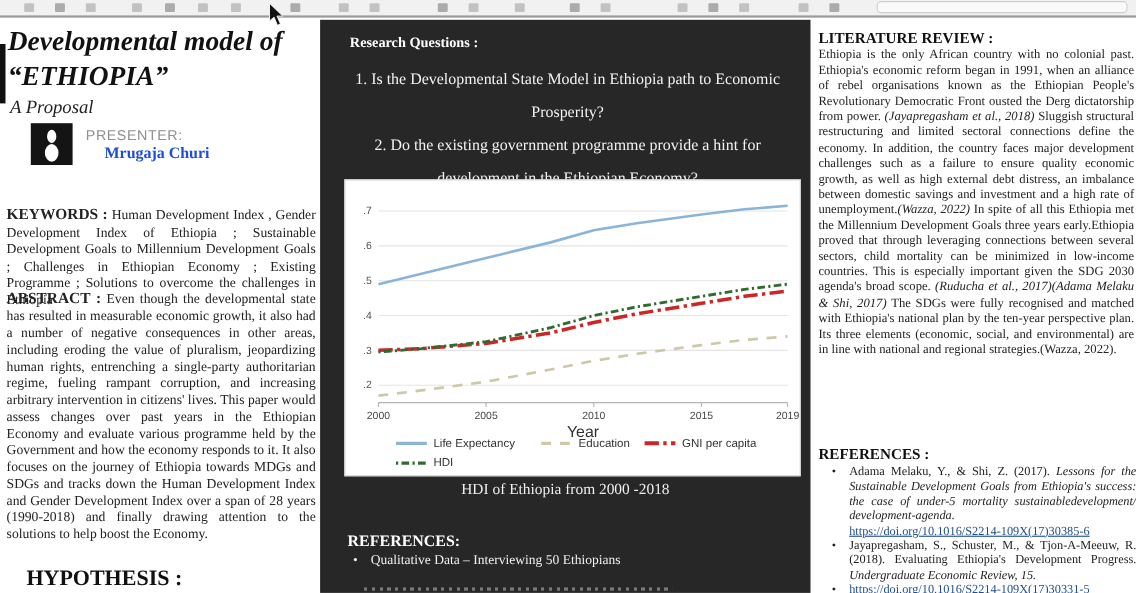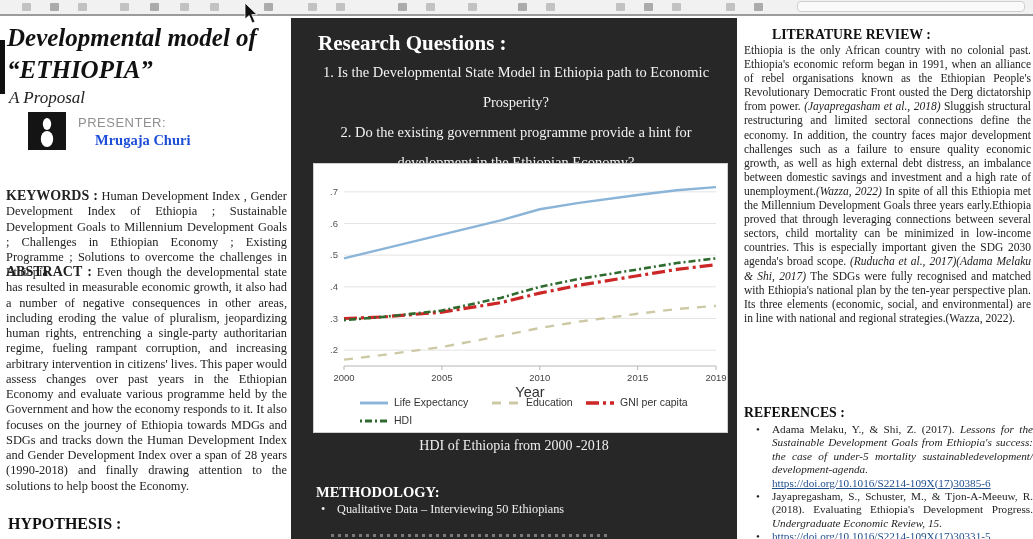--- a/index.html
+++ b/index.html
@@ -25,38 +25,38 @@
                font-size:25px;line-height:1.26;color:#111;}
   .subtitle{position:absolute;left:9px;top:72px;font-style:italic;font-size:17px;color:#222;}
   .presenter-icon{position:absolute;left:28px;top:96px;width:38px;height:38px;background:#141414;}
   .presenter-label{position:absolute;left:78px;top:99px;font-family:"Liberation Sans",sans-serif;
                    font-size:13px;color:#8f8f8f;letter-spacing:.5px;}
   .presenter-name{position:absolute;left:95px;top:116px;font-size:14.5px;font-weight:bold;color:#1d4ed8;}
   .para{position:absolute;left:6px;width:281px;font-size:12.4px;line-height:1.23;text-align:justify;color:#222;}
   .para b{font-size:14px;}
   .kw{top:141px;margin-top:30px;}
   .abs{top:247px;}
-  .hypothesis{position:absolute;left:8px;top:499px;font-weight:bold;font-size:16px;color:#111;}
-
-  
-  .rq-title{position:absolute;left:27px;top:13px;font-weight:bold;font-size:21px;color:#fff;}
+  .hypothesis{position:absolute;left:24px;top:499px;font-weight:bold;font-size:20px;color:#111;}
+
+  
+  .rq-title{position:absolute;left:27px;top:13px;font-weight:bold;font-size:13px;color:#fff;}
   .rq-q{position:absolute;left:27px;width:396px;font-size:14.5px;line-height:30px;color:#f2f2f2;text-align:center;}
   .q1{top:39px;} .q2{top:99px;}
   .chart-box{position:absolute;left:22px;top:145px;width:415px;height:270px;background:#fff;
              border:1px solid #cfcfcf;box-sizing:border-box;}
   .chart-caption{position:absolute;left:0;top:420px;width:446px;text-align:center;font-size:14px;color:#eee;}
   .meth-title{position:absolute;left:25px;top:466px;font-weight:bold;font-size:14.5px;color:#fff;}
   .meth-list{position:absolute;left:30px;top:484px;width:330px;font-size:12.3px;line-height:1.28;color:#efefef;}
   .meth-item{display:flex;}
   .meth-item .b{width:16px;}
   .partial-line{position:absolute;left:40px;top:516px;width:280px;height:3px;opacity:.55;
      background:repeating-linear-gradient(90deg,#bbb 0 3px,transparent 3px 7px);}
 
   
-  .lit-title{position:absolute;left:7px;top:11px;font-weight:bold;font-size:13.8px;color:#111;margin-left:28px;}
+  .lit-title{position:absolute;left:7px;top:11px;font-weight:bold;font-size:13.8px;color:#111;}
   .lit-text{position:absolute;left:7px;top:27px;width:287px;font-size:11.5px;line-height:14.1px;
             text-align:justify;color:#222;}
   .ref-title{position:absolute;left:7px;top:389px;font-weight:bold;font-size:13.8px;color:#111;}
   .ref-list{position:absolute;left:7px;top:407px;width:289px;font-size:11.2px;line-height:13.4px;color:#222;}
   .ref{display:flex;}
   .ref .b{width:28px;text-align:center;flex:none;}
   .ref .c{flex:1;text-align:justify;}
   .ref-link{display:block;color:#1f4e8c;text-decoration:underline;word-break:break-all;cursor:pointer;}
 
   
@@ -163,21 +163,21 @@
             <line x1="178" y1="239" x2="206" y2="239" stroke="#cdc9a5" stroke-width="2.9" stroke-dasharray="9,8"></line>
             <text x="212" y="242" font-size="10.5" fill="#333" font-family="Liberation Sans, sans-serif">Education</text>
             <line x1="272" y1="239" x2="300" y2="239" stroke="#cc2626" stroke-width="3.7" stroke-dasharray="13,4,3,4"></line>
             <text x="306" y="242" font-size="10.5" fill="#333" font-family="Liberation Sans, sans-serif">GNI per capita</text>
             <line x1="46" y1="257" x2="74" y2="257" stroke="#2f6b2f" stroke-width="3.1" stroke-dasharray="2,3,7,3"></line>
             <text x="80" y="260" font-size="10.5" fill="#333" font-family="Liberation Sans, sans-serif">HDI</text>
           </svg>
       </div>
       <div class="chart-caption">HDI of Ethiopia from 2000 -2018</div>
 
-      <div class="meth-title">METHODOLOGY:</div>
+      <div class="meth-title">REFERENCES:</div>
       <div class="meth-list" id="meth-list">
           <div class="meth-item">
             <div class="b">•</div>
             <div>Qualitative Data – Interviewing 50 Ethiopians</div>
           </div>
         </div>
       <div class="partial-line"></div>
     </div>
 
     <div class="col-right">

